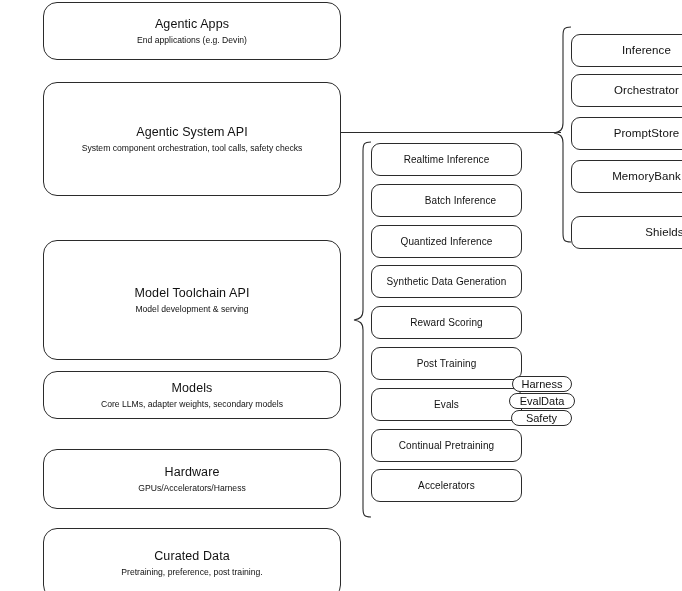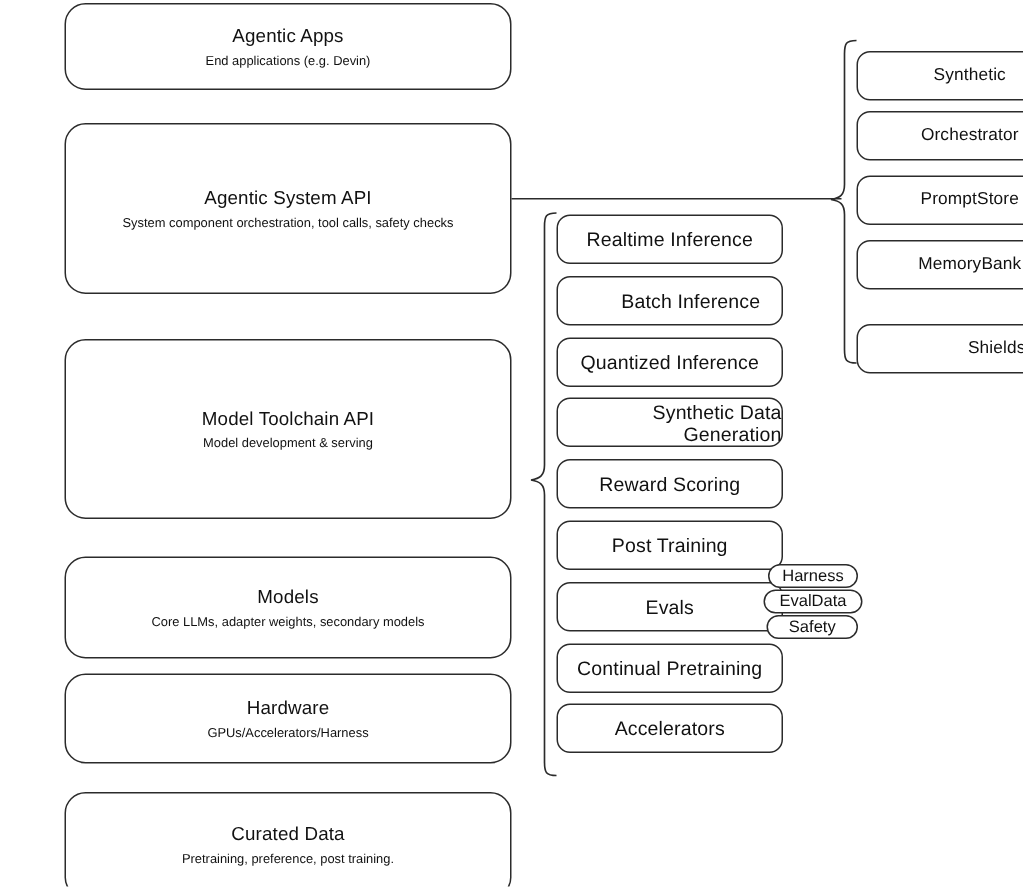--- a/index.html
+++ b/index.html
@@ -39,21 +39,21 @@
   }
 
   
   .layer{left:2px;width:298px;border-radius:14px;}
 
   
   .mid{
     left:330px;width:151px;height:33px;
     border-radius:9px;
   }
-  .mid .title{font-size:13px;line-height:15px;text-align:right;}
+  .mid .title{font-size:10px;line-height:15px;}
 
   
   .right{
     left:530px;width:151px;height:33px;
     border-radius:9px;
   }
   .right .title{font-size:11.5px;line-height:15px;}
 
   
   .pill{
@@ -81,26 +81,26 @@
   <div class="box layer" style="top:2px;height:58px;">
     <div class="title">Agentic Apps</div>
     <div class="sub">End applications (e.g. Devin)</div>
   </div>
 
   <div class="box layer" style="top:82px;height:114px;">
     <div class="title">Agentic System API</div>
     <div class="sub">System component orchestration, tool calls, safety checks</div>
   </div>
 
-  <div class="box layer" style="top:226px;height:120px;">
+  <div class="box layer" style="top:240px;height:120px;">
     <div class="title">Model Toolchain API</div>
     <div class="sub">Model development &amp; serving</div>
   </div>
 
-  <div class="box layer" style="top:371px;height:68px;">
+  <div class="box layer" style="top:371px;height:48px;">
     <div class="title">Models</div>
     <div class="sub">Core LLMs, adapter weights, secondary models</div>
   </div>
 
   <div class="box layer" style="top:449px;height:60px;">
     <div class="title">Hardware</div>
     <div class="sub">GPUs/Accelerators/Harness</div>
   </div>
 
   <div class="box layer" style="top:528px;height:71px;">
@@ -150,21 +150,21 @@
     <span>Harness</span>
   </div>
   <div class="pill" style="left:468px;top:393px;width:66px;height:16px;">
     <span>EvalData</span>
   </div>
   <div class="pill" style="left:470px;top:410px;width:61px;height:16px;">
     <span>Safety</span>
   </div>
 
   <div class="box right" style="top:34px;">
-    <div class="title">Synthetic</div>
+    <div class="title">Inference</div>
   </div>
   <div class="box right" style="top:74px;">
     <div class="title">Orchestrator</div>
   </div>
   <div class="box right" style="top:117px;">
     <div class="title">PromptStore</div>
   </div>
   <div class="box right" style="top:160px;">
     <div class="title">MemoryBank</div>
   </div>

